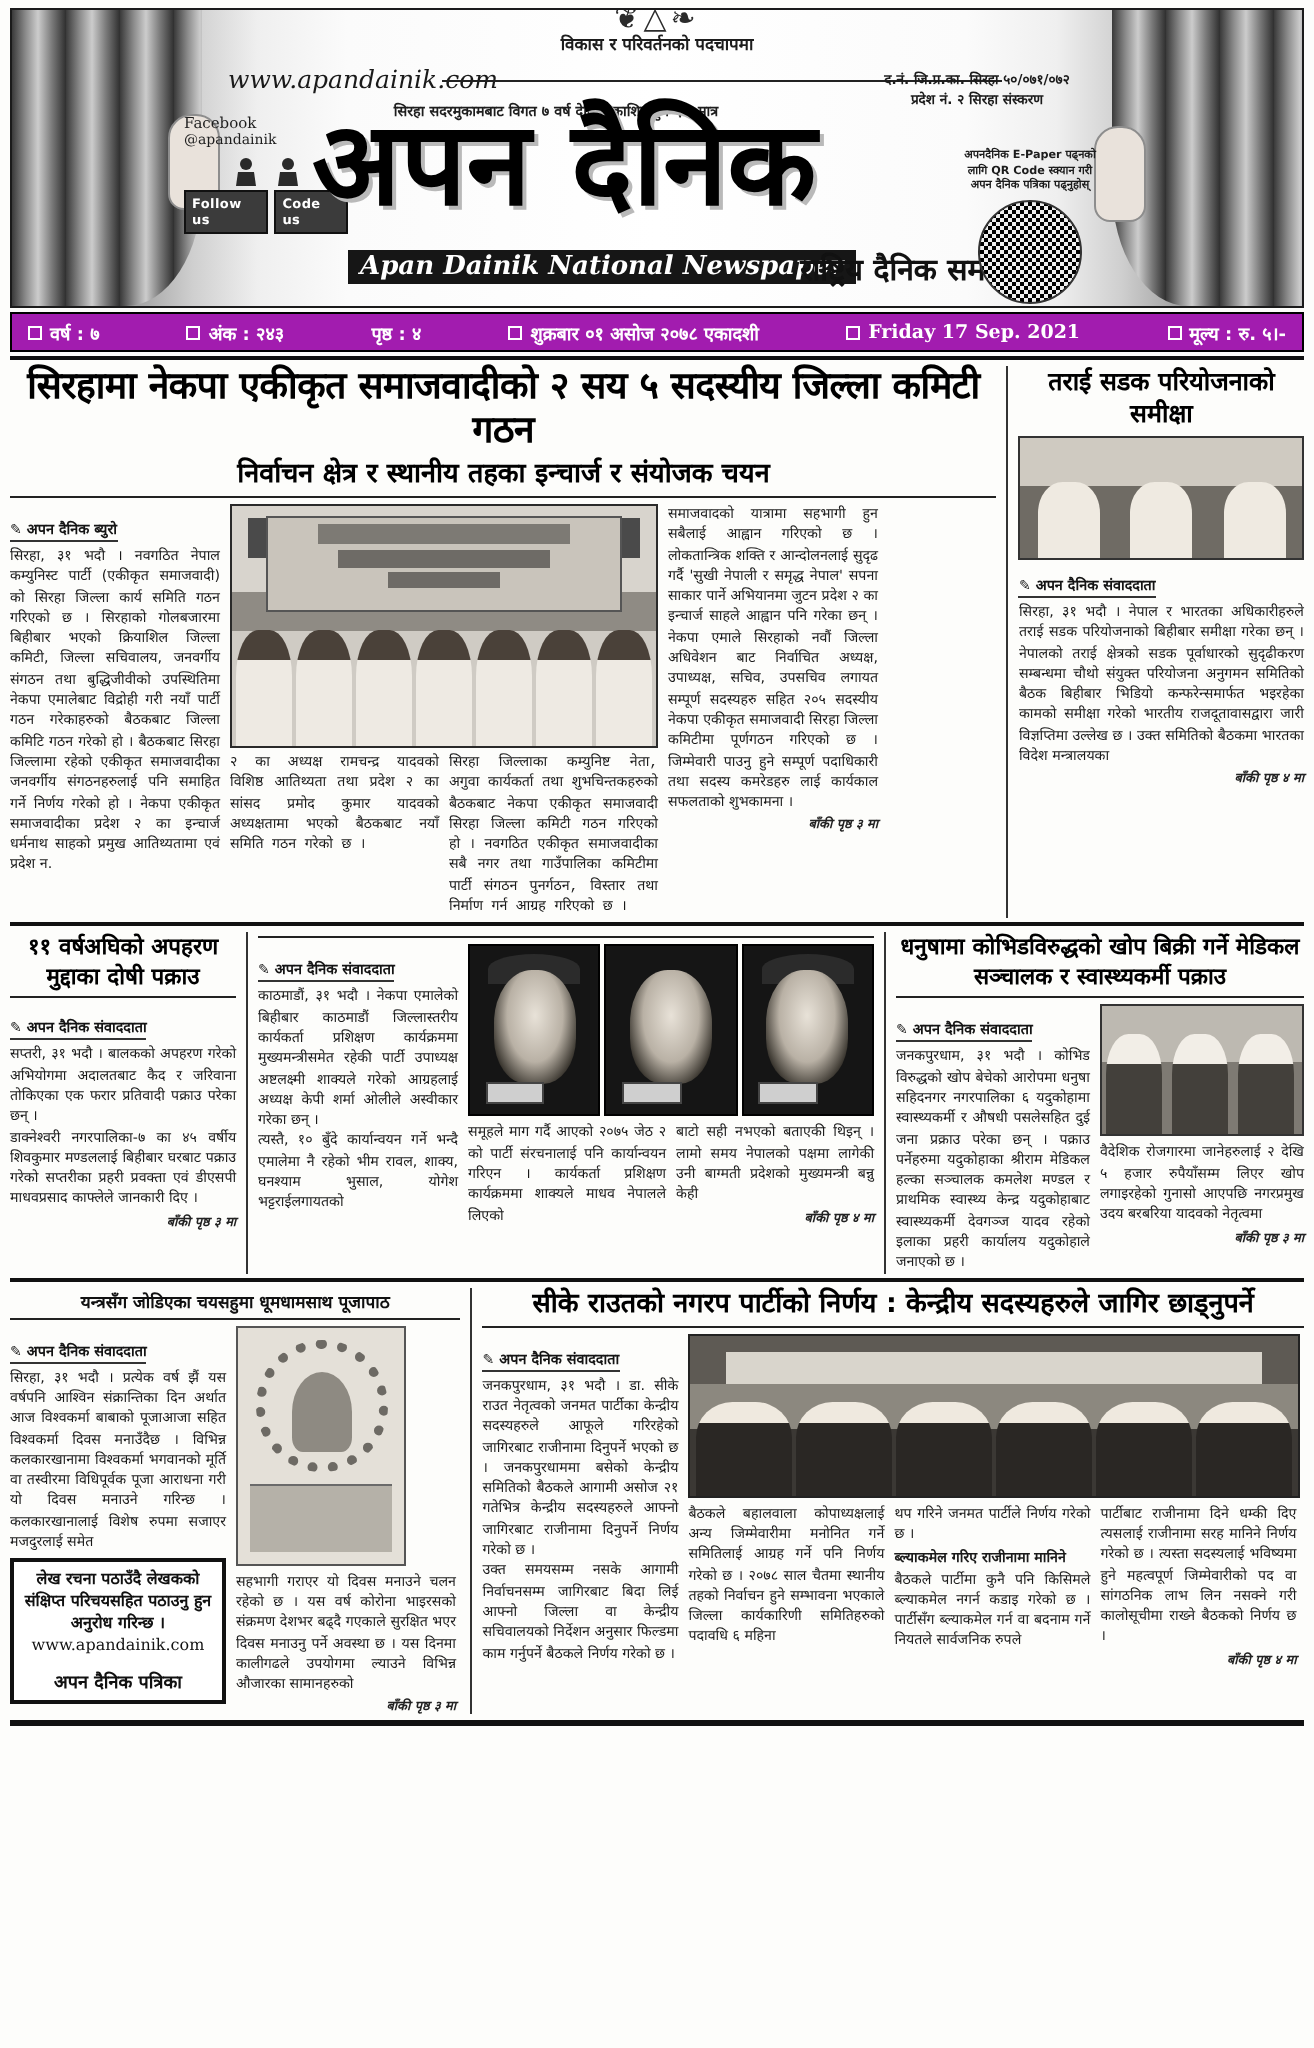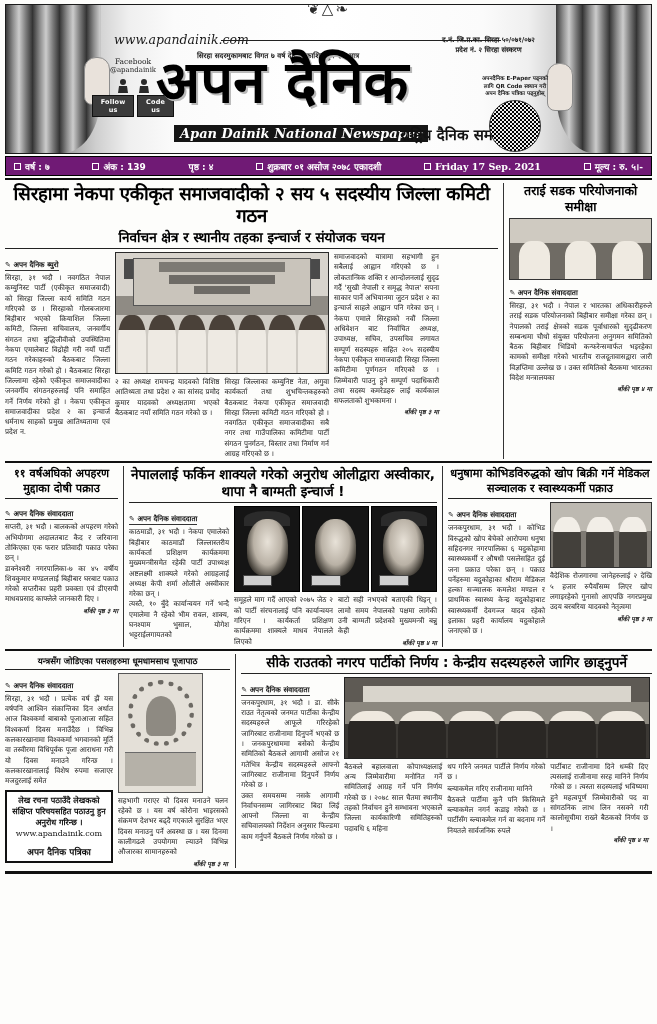--- a/index.html
+++ b/index.html
@@ -34,21 +34,21 @@
 
   .web-url{ position:absolute; left:108px; top:27px; font-family:"DejaVu Serif","Liberation Serif",serif;
     font-style:italic; font-size:12.5px; color:#1a1a1a; }
   .rule-right{ position:absolute; left:215px; top:35px; width:280px; height:1px; background:#222; }
   .subline{ position:absolute; left:92px; top:45px; width:360px; text-align:center;
     font-size:7.2px; font-weight:bold; color:#1e1e1e; }
 
   .reg-block{ position:absolute; right:95px; top:30px; width:135px; text-align:center; font-size:6.8px;
     font-weight:bold; color:#1b1b1b; line-height:10px; }
 
-  .fb-block{ position:absolute; left:86px; top:52px; width:82px; text-align:center; }
+  .fb-block{ position:absolute; left:86px; top:52px; width:82px; }
   .fb-block .fbname{ font-family:"DejaVu Serif","Liberation Serif",serif; font-size:7.5px; color:#1c1c1c; line-height:9px;}
   .fb-block .fbhandle{ font-family:"DejaVu Serif","Liberation Serif",serif; font-size:7px; color:#1c1c1c; }
   .fb-icons{ display:flex; gap:5px; justify-content:center; margin-top:4px;}
   .fb-icons .person{ width:16px; height:16px; }
   .fb-btns{ display:flex; gap:3px; justify-content:center; margin-top:1px;}
   .fb-btn{ background:#3b3b3b; color:#fff; font-size:6.5px; font-weight:bold; padding:2px 3px; border:1px solid #111; letter-spacing:0.2px;}
 
   .logo-big{ position:absolute; left:150px; top:48px; font-size:58px; line-height:58px; font-weight:bold;
     color:#000; letter-spacing:0px; white-space:nowrap; text-shadow:2px 2px 0 #b9b9b9; }
   .logo-en{ position:absolute; left:168px; top:120px; background:#161616; color:#fff; font-style:italic;
@@ -57,21 +57,21 @@
 
   .qr-wrap{ position:absolute; right:100px; top:70px; width:72px; text-align:center;}
   .qr-note{ font-size:5.6px; font-weight:bold; color:#1c1c1c; line-height:7.5px;}
   .qr{ width:52px; height:52px; margin:2px auto 0 auto; border-radius:50%; overflow:hidden;
     background:
       repeating-linear-gradient(0deg,#111 0 2px,#fff 2px 4px),
       repeating-linear-gradient(90deg,#111 0 2px,#fff 2px 4px);
     background-blend-mode:difference; border:1px solid #333;}
 
   
-  .infobar{ margin-top:2px; height:20px; width:647px; background:#701a75; color:#fff;
+  .infobar{ margin-top:2px; height:20px; width:647px; background:#a21caf; color:#fff;
     display:flex; align-items:center; justify-content:space-between; padding:0 8px; border:1px solid #000;}
   .infobar .cell{ display:flex; align-items:center; gap:4px; font-size:9px; font-weight:bold; white-space:nowrap;}
   .infobar .sq{ width:7px; height:7px; border:1.4px solid #fff; display:inline-block;}
   .infobar .en{ font-family:"DejaVu Serif","Liberation Serif",serif; font-size:9.5px;}
 
   
   .hr-thick{ height:2px; background:#111; margin:2px 0;}
   .hr-thin{ height:1px; background:#222; margin:2px 0;}
   .vline{ width:1px; background:#333; align-self:stretch;}
 
@@ -110,21 +110,21 @@
   .h-sec-sm{ font-size:11.2px; font-weight:bold; text-align:center; line-height:15px; color:#000;}
   .h-tall{ font-size:12.5px; font-weight:bold; text-align:center; line-height:16px; color:#000;}
   .h-kicker{ font-size:8.6px; font-weight:bold; text-align:center; color:#111; margin-top:1px;}
 
   
   .lead{ display:flex; gap:5px; margin-top:3px; }
   .lead .left{ width:495px; }
   .lead .right{ width:143px; }
   .lead-cols{ display:flex; gap:5px; margin-top:3px;}
   .lc{ width:105px;}
-  .lc.wide{ width:214px;}
+  .lc.wide{ width:214px;font-family:Liberation Mono, monospace;}
 
   .row2{ display:flex; gap:5px; margin-top:3px;}
   .r2a{ width:118px;} .r2b{ width:313px;} .r2c{ width:204px;}
   .row2 .cols2{ display:flex; gap:5px; margin-top:3px;}
 
   .row3{ display:flex; gap:5px; margin-top:3px;}
   .r3a{ width:227px;} .r3b{ width:414px;}
 
   .adbox{ border:2px solid #111; padding:3px 4px; text-align:center; margin-top:3px; background:#fff;}
   .adbox .l1{ font-size:8px; font-weight:bold; line-height:11px;}
@@ -159,20 +159,21 @@
 <div class="page">
 
   <div class="masthead">
     <div class="curtain left"></div>
     <div class="curtain right"></div>
     <div class="hand l"></div>
     <div class="hand r"></div>
 
     <div class="archtop">
       <div class="swoosh">❦△❧</div>
+      <div class="tagline-top">विकास र परिवर्तनको पदचापमा</div>
     </div>
 
     <div class="web-url">www.apandainik.com</div>
     <div class="rule-right"></div>
     <div class="subline">सिरहा सदरमुकामबाट विगत ७ वर्ष देखि प्रकाशित हुने एक मात्र</div>
 
     <div class="reg-block">
       <div>द.नं. जि.प्र.का. सिरहा ५०/०७१/०७२</div>
       <div>प्रदेश नं. २ सिरहा संस्करण</div>
     </div>
@@ -210,21 +211,21 @@
     </div>
   </div>
 
   <div class="infobar">
     <span class="cell">
         <i class="sq"></i>
         <span>वर्ष : ७</span>
       </span>
     <span class="cell">
         <i class="sq"></i>
-        <span>अंक : 139</span>
+        <span>अंक : २४३</span>
       </span>
     <span class="cell">
         <span>पृष्ठ : ४</span>
       </span>
     <span class="cell">
         <i class="sq"></i>
         <span>शुक्रबार ०१ असोज २०७८ एकादशी</span>
       </span>
     <span class="cell">
         <i class="sq"></i>
@@ -304,21 +305,20 @@
       <div class="hr-thin"></div>
       <div class="byline"><span class="pen">✎</span> <span>अपन दैनिक संवाददाता</span></div>
       <div class="body-txt" style="white-space:pre-line;">सप्तरी, ३१ भदौ । बालकको अपहरण गरेको अभियोगमा अदालतबाट कैद र जरिवाना तोकिएका एक फरार प्रतिवादी पक्राउ परेका छन् ।
 डाक्नेश्वरी नगरपालिका-७ का ४५ वर्षीय शिवकुमार मण्डललाई बिहीबार घरबाट पक्राउ गरेको सप्तरीका प्रहरी प्रवक्ता एवं डीएसपी माधवप्रसाद काफ्लेले जानकारी दिए ।</div>
       <div class="contd">बाँकी पृष्ठ ३ मा</div>
     </div>
 
     <div class="vline"></div>
 
     <div class="r2b">
-      <div class="h-sec">नेपाललाई फर्किन शाक्यले गरेको अनुरोध ओलीद्वारा अस्वीकार, थापा नै बाग्मती इन्चार्ज !</div>
       <div class="hr-thin"></div>
       <div class="cols2">
         <div style="width:100px;">
           <div class="byline"><span class="pen">✎</span> <span>अपन दैनिक संवाददाता</span></div>
           <div class="body-txt" style="white-space:pre-line;">काठमाडौं, ३१ भदौ । नेकपा एमालेको बिहीबार काठमाडौं जिल्लास्तरीय कार्यकर्ता प्रशिक्षण कार्यक्रममा मुख्यमन्त्रीसमेत रहेकी पार्टी उपाध्यक्ष अष्टलक्ष्मी शाक्यले गरेको आग्रहलाई अध्यक्ष केपी शर्मा ओलीले अस्वीकार गरेका छन् ।
 त्यस्तै, १० बुँदे कार्यान्वयन गर्ने भन्दै एमालेमा नै रहेको भीम रावल, शाक्य, घनश्याम भुसाल, योगेश भट्टराईलगायतको</div>
         </div>
         <div style="width:203px;">
           <div class="portraits">
             <div class="portrait">
@@ -368,21 +368,21 @@
         </div>
       </div>
     </div>
   </div>
 
   <div class="hr-thick"></div>
 
   <div class="row3">
 
     <div class="r3a">
-      <div class="h-kicker">यन्त्रसँग जोडिएका पसलहरुमा धूमधामसाथ पूजापाठ</div>
+      <div class="h-kicker">यन्त्रसँग जोडिएका चयसहुमा धूमधामसाथ पूजापाठ</div>
       <div class="hr-thin"></div>
       <div style="display:flex; gap:5px; margin-top:3px;">
         <div style="width:108px;">
           <div class="byline"><span class="pen">✎</span> <span>अपन दैनिक संवाददाता</span></div>
           <div class="body-txt">सिरहा, ३१ भदौ । प्रत्येक वर्ष झैं यस वर्षपनि आश्विन संक्रान्तिका दिन अर्थात आज विश्वकर्मा बाबाको पूजाआजा सहित विश्वकर्मा दिवस मनाउँदैछ । विभिन्न कलकारखानामा विश्वकर्मा भगवानको मूर्ति वा तस्वीरमा विधिपूर्वक पूजा आराधना गरी यो दिवस मनाउने गरिन्छ । कलकारखानालाई विशेष रुपमा सजाएर मजदुरलाई समेत</div>
           <div class="adbox">
             <div class="l1">लेख रचना पठाउँदै लेखकको संक्षिप्त परिचयसहित पठाउनु हुन अनुरोध गरिन्छ ।</div>
             <div class="url">www.apandainik.com</div>
             <div class="brand">अपन दैनिक पत्रिका</div>
           </div>
@@ -421,21 +421,21 @@
                 <i></i>
                 <i></i>
                 <i></i>
                 <i></i>
               </span>
           </div>
           <div style="display:flex; gap:5px; margin-top:3px;">
             <div style="width:98px;" class="body-txt">बैठकले बहालवाला कोपाध्यक्षलाई अन्य जिम्मेवारीमा मनोनित गर्ने समितिलाई आग्रह गर्ने पनि निर्णय गरेको छ । २०७८ साल चैतमा स्थानीय तहको निर्वाचन हुने सम्भावना भएकाले जिल्ला कार्यकारिणी समितिहरुको पदावधि ६ महिना</div>
             <div style="width:98px;">
               <div class="body-txt">थप गरिने जनमत पार्टीले निर्णय गरेको छ ।</div>
-              <div class="body-txt" style="font-weight:normal; margin-top:2px;">ब्ल्याकमेल गरिए राजीनामा मानिने</div>
+              <div class="body-txt" style="font-weight:bold; margin-top:2px;">ब्ल्याकमेल गरिए राजीनामा मानिने</div>
               <div class="body-txt">बैठकले पार्टीमा कुनै पनि किसिमले ब्ल्याकमेल नगर्न कडाइ गरेको छ । पार्टीसँग ब्ल्याकमेल गर्न वा बदनाम गर्ने नियतले सार्वजनिक रुपले</div>
             </div>
             <div style="width:98px;">
               <div class="body-txt">पार्टीबाट राजीनामा दिने धम्की दिए त्यसलाई राजीनामा सरह मानिने निर्णय गरेको छ । त्यस्ता सदस्यलाई भविष्यमा हुने महत्वपूर्ण जिम्मेवारीको पद वा सांगठनिक लाभ लिन नसक्ने गरी कालोसूचीमा राख्ने बैठकको निर्णय छ ।</div>
               <div class="contd">बाँकी पृष्ठ ४ मा</div>
             </div>
           </div>
         </div>
       </div>
     </div>

